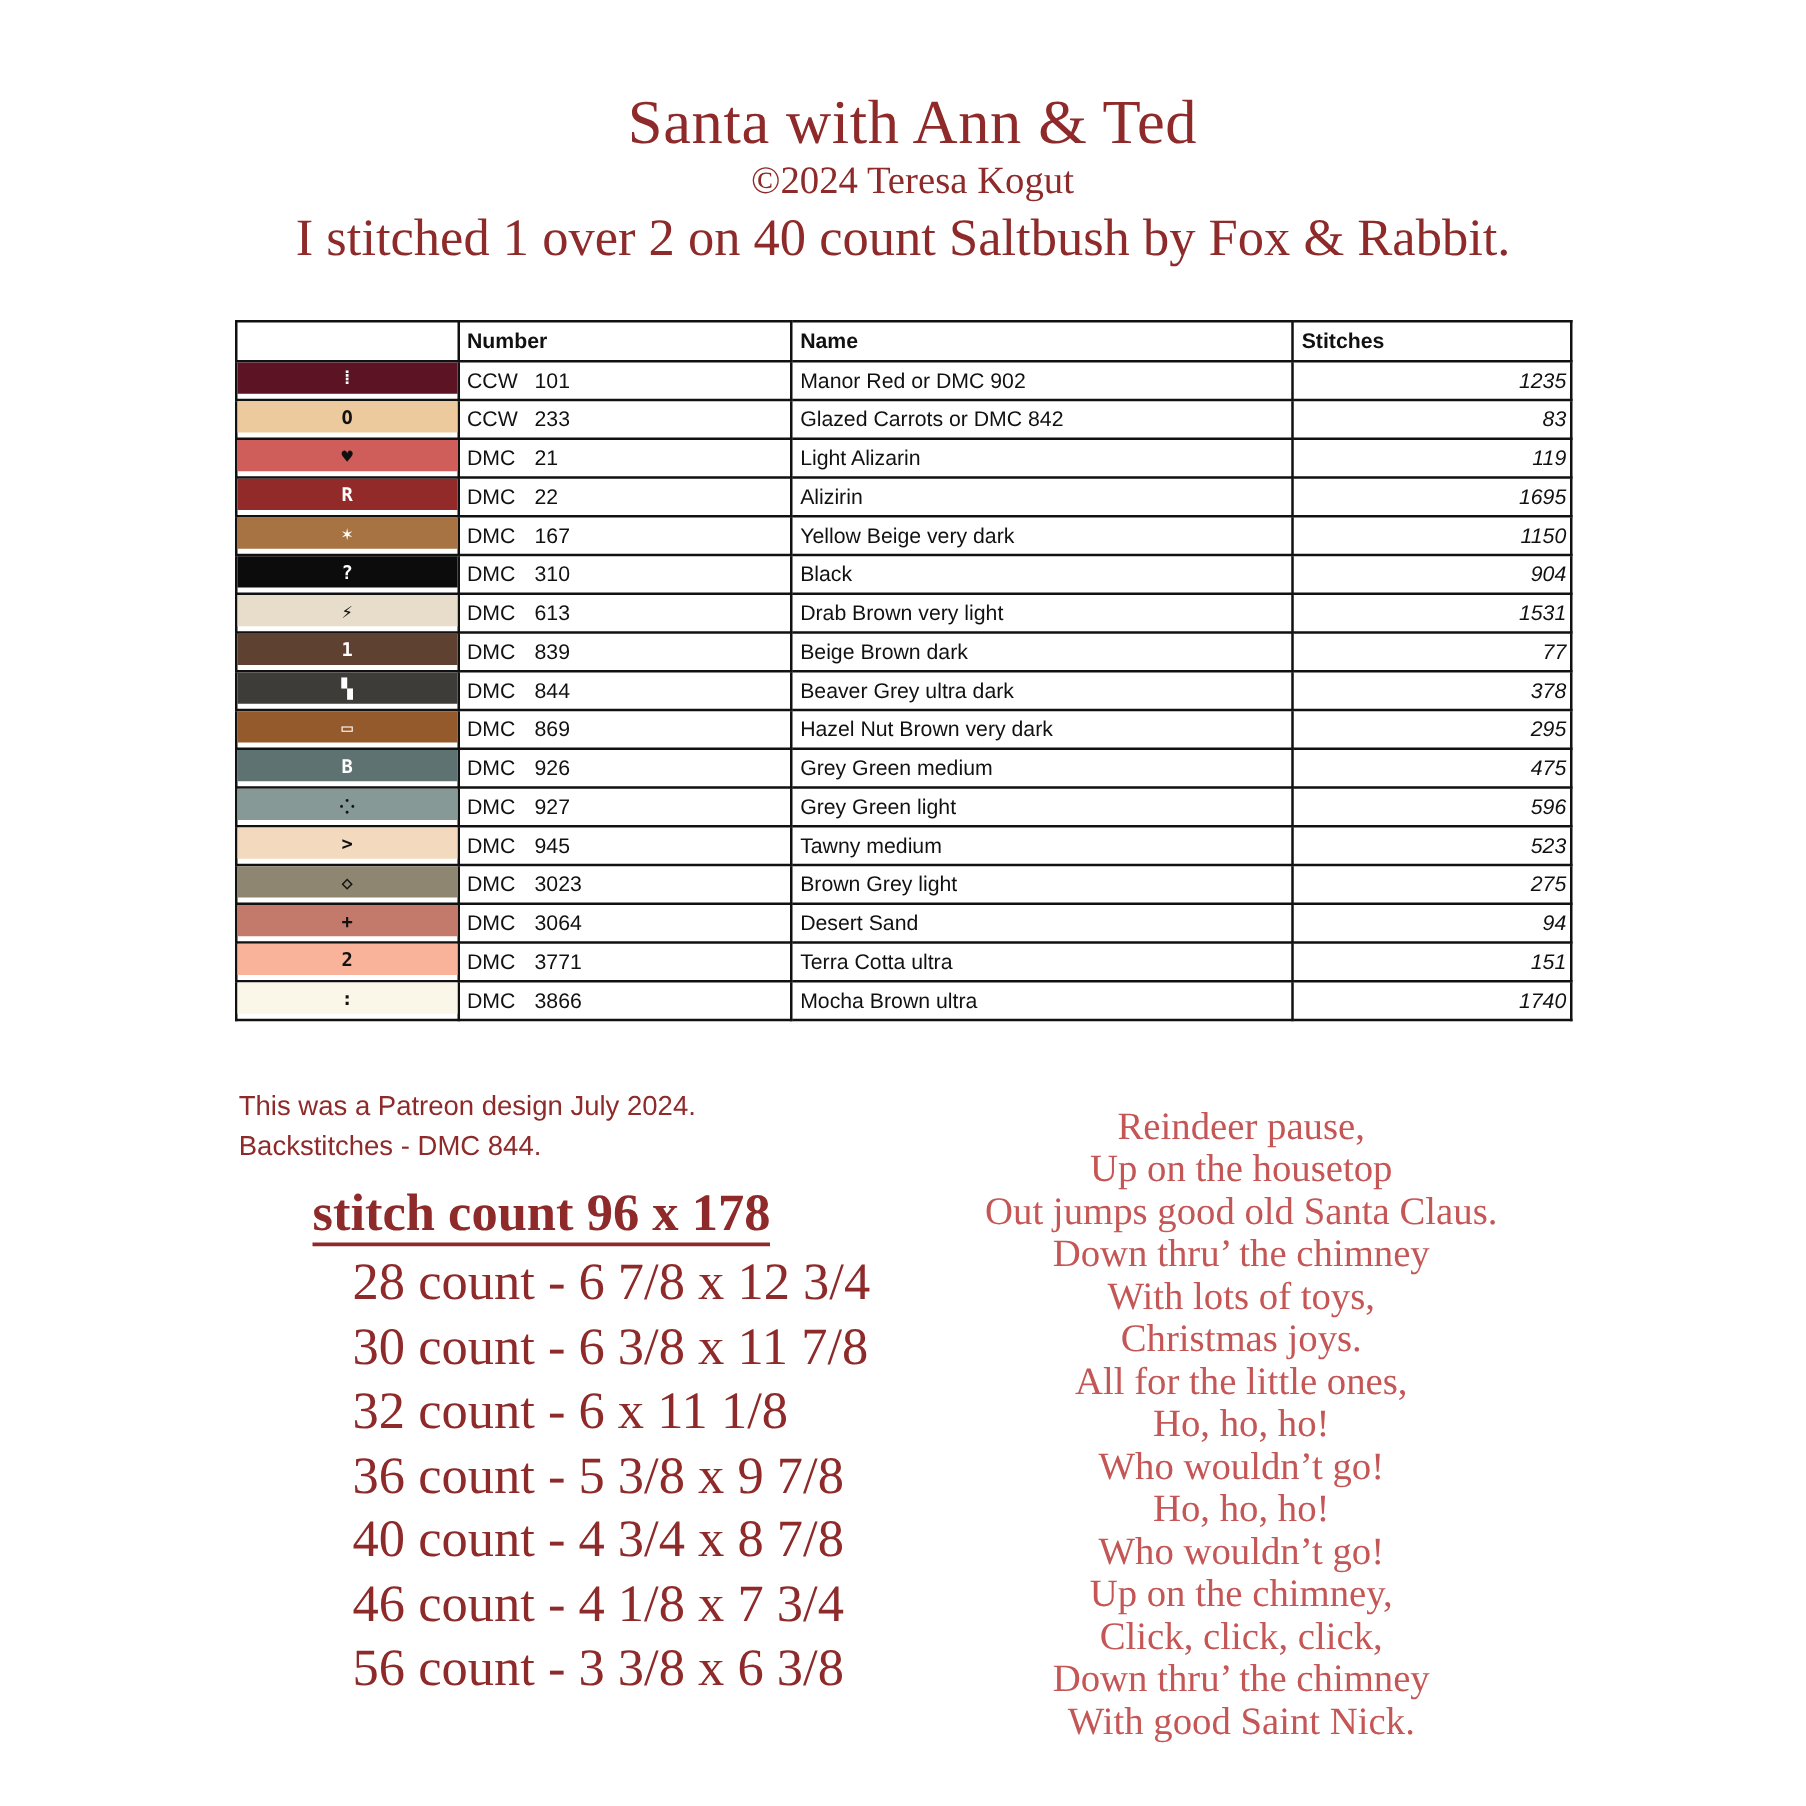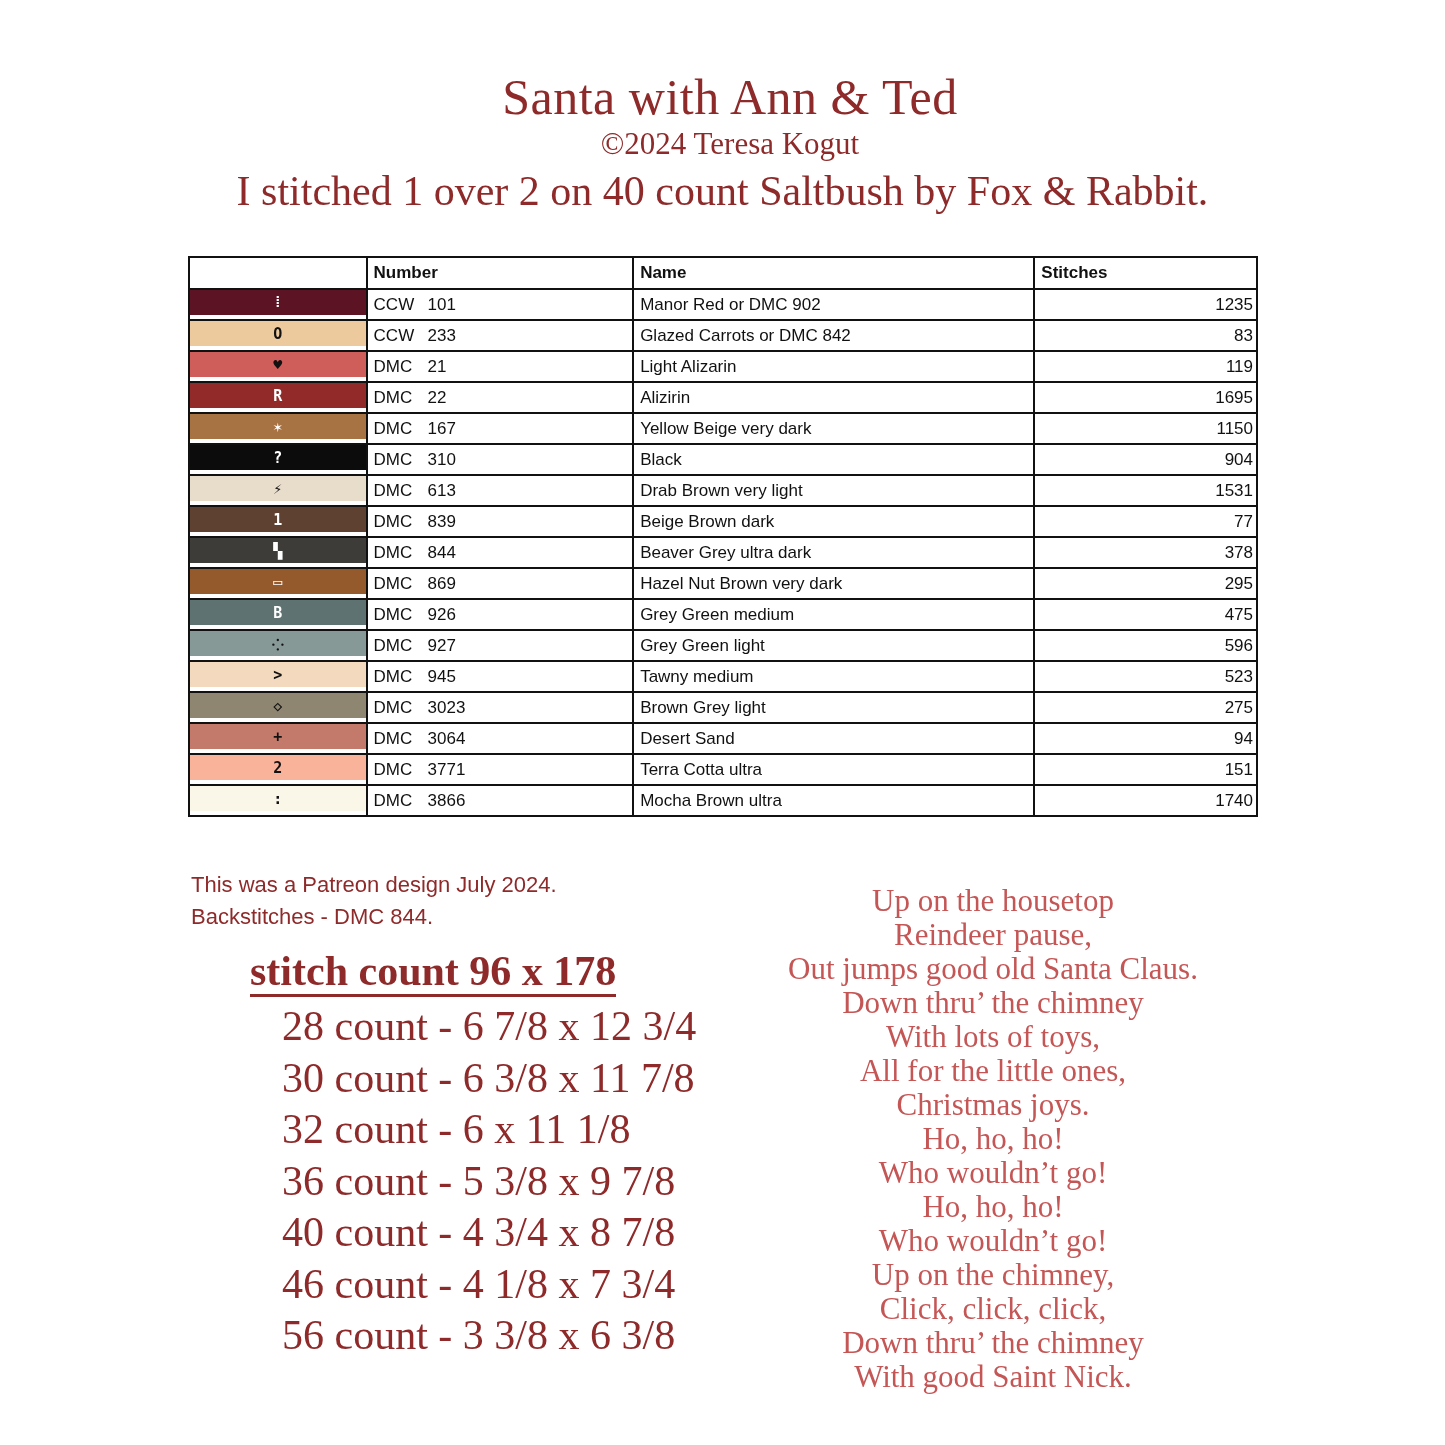--- a/index.html
+++ b/index.html
@@ -82,21 +82,21 @@
     left: 0; right: 0; top: 0;
     bottom: 4px;
     display: flex;
     align-items: center;
     justify-content: center;
     font-family: "DejaVu Sans Mono", "Liberation Mono", monospace;
     font-weight: bold;
     font-size: 15px;
   }
   td.num span.pre { display: inline-block; width: 54px; }
-  td.stitches { text-align: right; padding-right: 3px !important; }
+  td.stitches { text-align: right; padding-right: 3px !important; font-style: italic; }
 
   .notes {
     position: absolute;
     left: 191px;
     top: 869px;
     font-size: 22px;
     line-height: 32px;
     color: #8e2a2a;
     font-family: "Liberation Sans", sans-serif;
   }
@@ -313,27 +313,27 @@
         <div class="line">30 count - 6 3/8 x 11 7/8</div>
         <div class="line">32 count - 6 x 11 1/8</div>
         <div class="line">36 count - 5 3/8 x 9 7/8</div>
         <div class="line">40 count - 4 3/4 x 8 7/8</div>
         <div class="line">46 count - 4 1/8 x 7 3/4</div>
         <div class="line">56 count - 3 3/8 x 6 3/8</div>
       </div>
   </div>
 
   <div class="poem" id="poem">
+      <div>Reindeer pause,</div>
       <div>Up on the housetop</div>
-      <div>Reindeer pause,</div>
       <div>Out jumps good old Santa Claus.</div>
       <div>Down thru’ the chimney</div>
       <div>With lots of toys,</div>
+      <div>Christmas joys.</div>
       <div>All for the little ones,</div>
-      <div>Christmas joys.</div>
       <div>Ho, ho, ho!</div>
       <div>Who wouldn’t go!</div>
       <div>Ho, ho, ho!</div>
       <div>Who wouldn’t go!</div>
       <div>Up on the chimney,</div>
       <div>Click, click, click,</div>
       <div>Down thru’ the chimney</div>
       <div>With good Saint Nick.</div>
     </div>
 </div>

